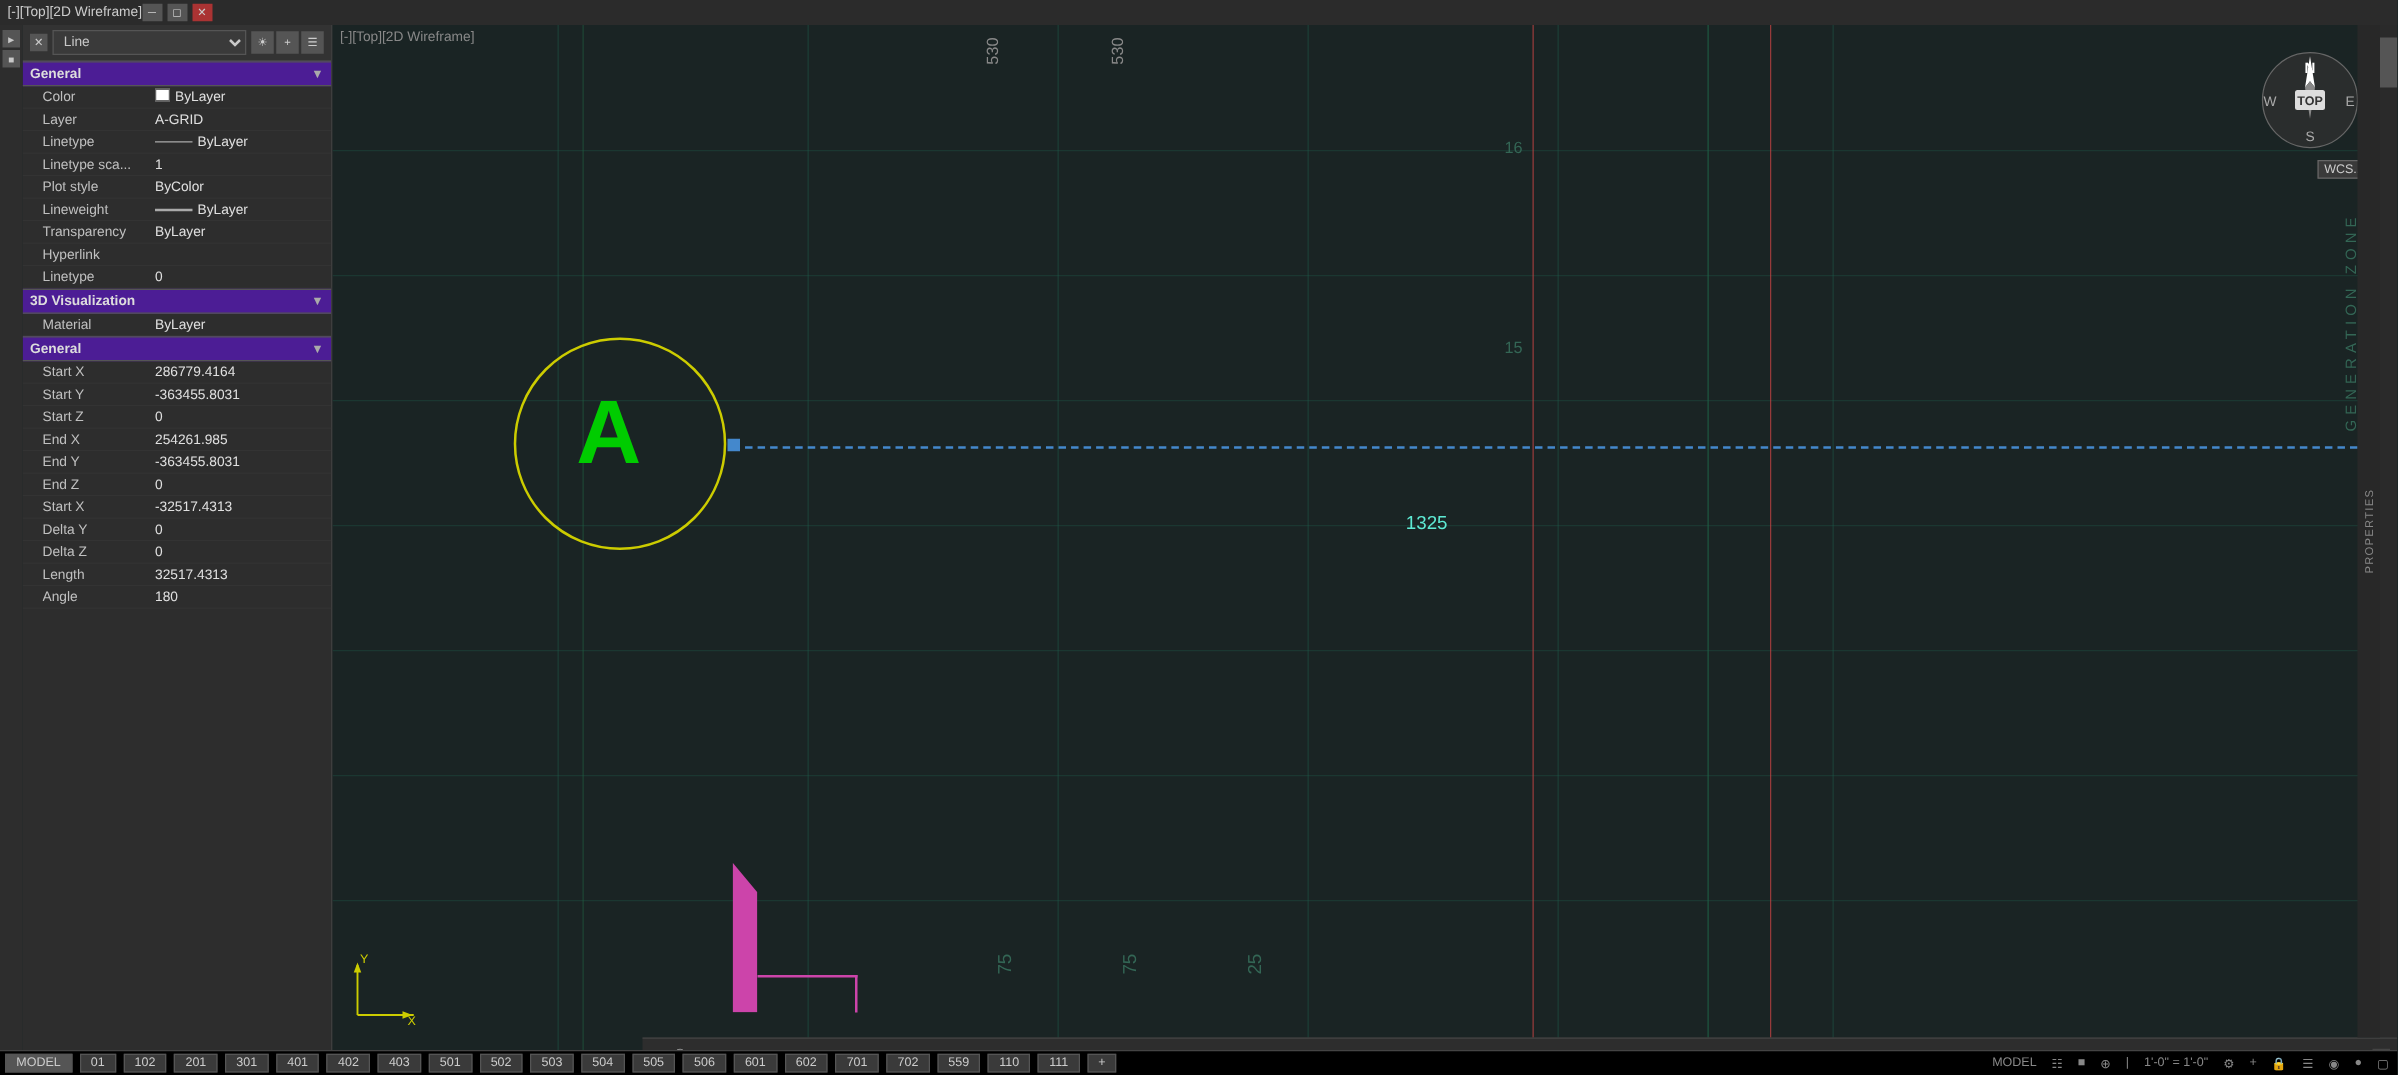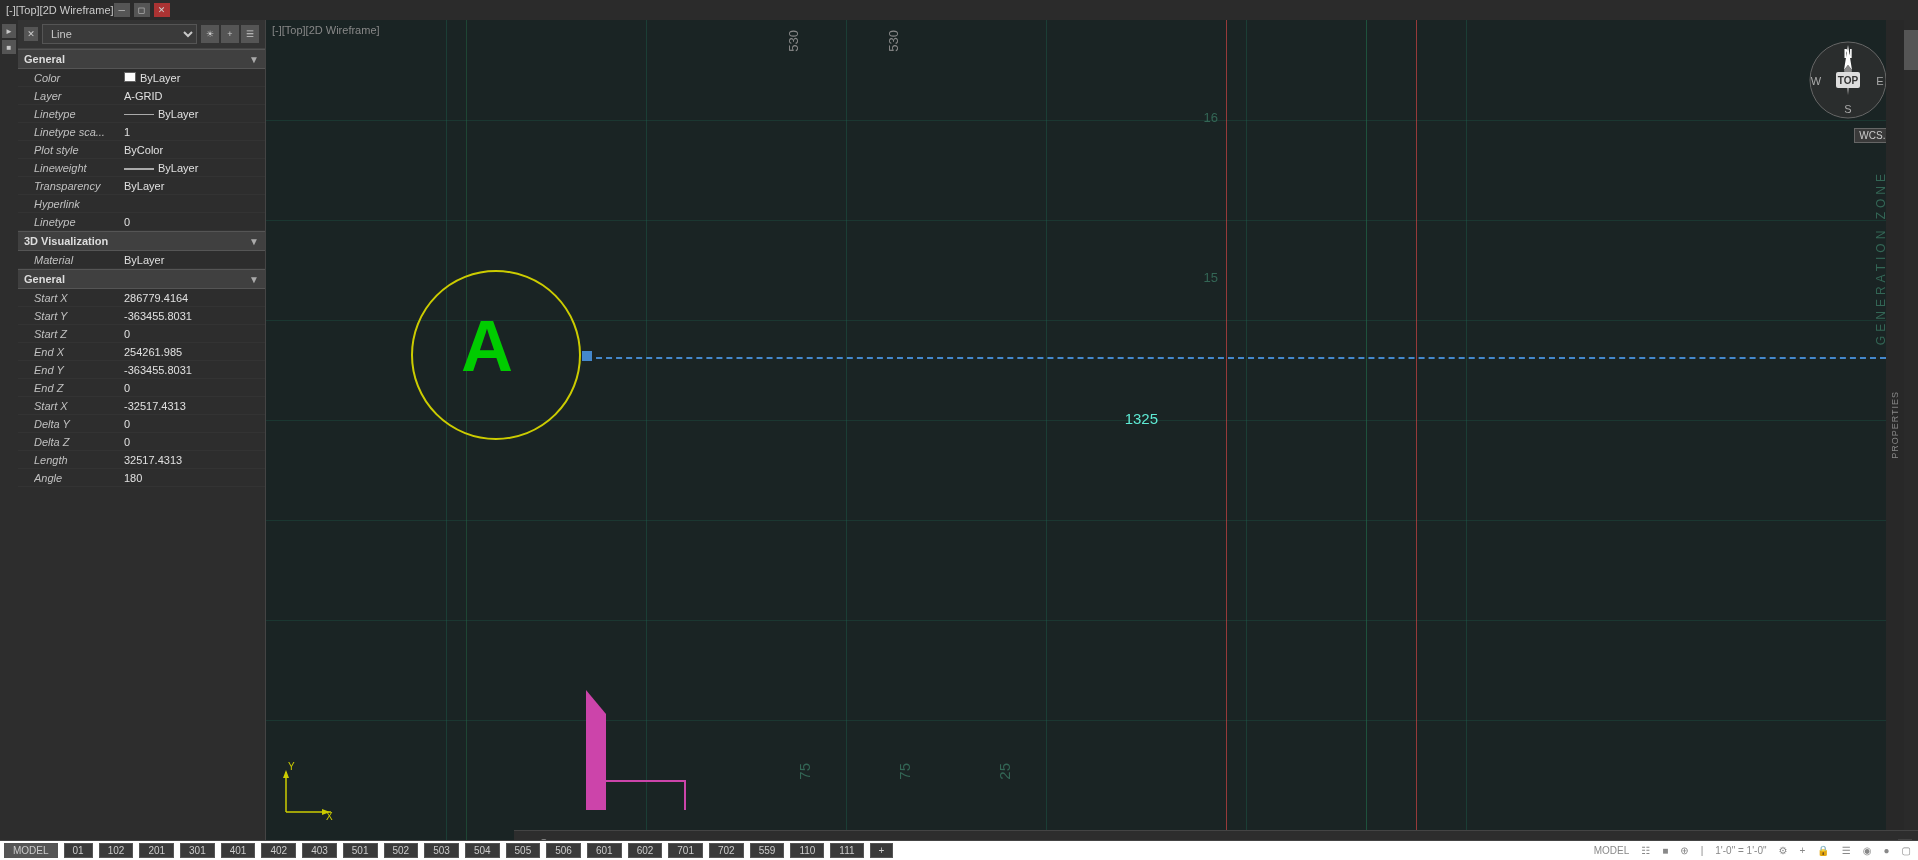--- a/index.html
+++ b/index.html
@@ -111,21 +111,21 @@
       background: #555;
       display: flex; align-items: center; justify-content: center;
       font-size: 9px; color: #ccc;
       cursor: pointer;
     }
 
     
     .section-header {
       display: flex;
       align-items: center;
-      background: #404040;
+      background: #4c1d95;
       padding: 3px 6px;
       cursor: pointer;
       border-top: 1px solid #555;
       border-bottom: 1px solid #555;
     }
     .section-header-label {
       flex: 1;
       font-weight: bold;
       font-size: 11px;
       color: #ddd;
@@ -142,21 +142,20 @@
       height: 18px;
       padding: 0 6px 0 16px;
       border-bottom: 1px solid #333;
     }
     .prop-name {
       width: 90px;
       color: #c0c0c0;
       font-size: 11px;
       white-space: nowrap;
       overflow: hidden;
-      font-style: italic;
     }
     .prop-value {
       flex: 1;
       color: #e0e0e0;
       font-size: 11px;
     }
     .prop-color-swatch {
       width: 12px; height: 10px;
       background: white;
       display: inline-block;
@@ -330,21 +329,21 @@
       font-size: 9px;
       cursor: pointer;
       display: flex; align-items: center; justify-content: center;
     }
 
     
     #status-bar {
       position: absolute;
       bottom: 0; left: 0; right: 0;
       height: 20px;
-      background: #ffffff;
+      background: #000000;
       border-top: 1px solid #444;
       display: flex;
       align-items: center;
       padding: 0 4px;
       gap: 6px;
       z-index: 20;
       font-size: 10px;
       color: #aaa;
     }
     .status-tab {

